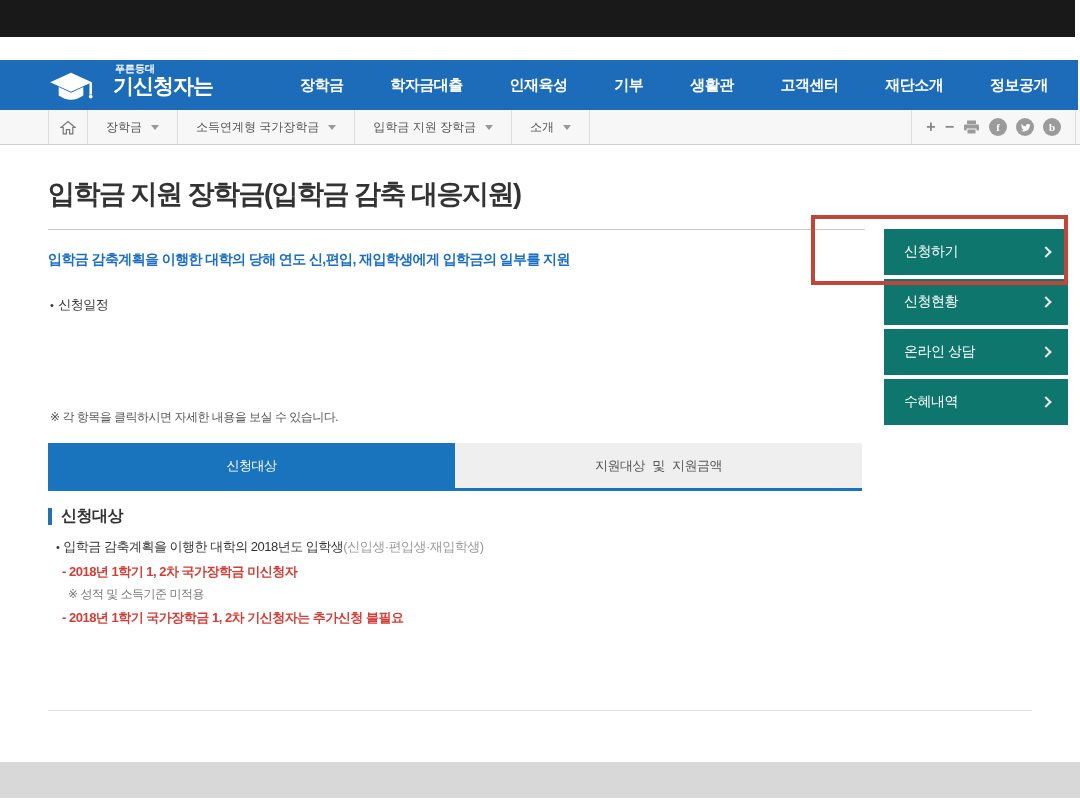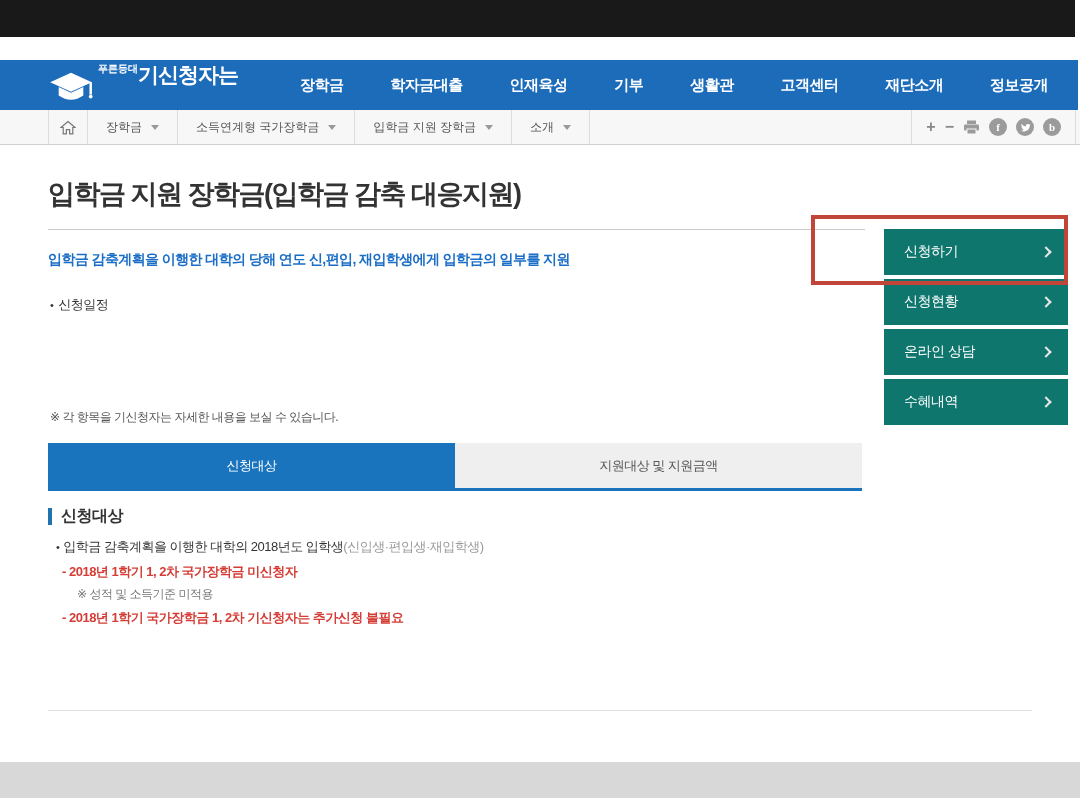--- a/index.html
+++ b/index.html
@@ -7,21 +7,21 @@
   body { font-family:"Liberation Sans","DejaVu Sans",sans-serif; background:#fff; position:relative; overflow:hidden; }
   .screen { position:absolute; inset:0; width:1080px; height:810px; background:#fff; }
 
   
   .topbar { position:absolute; left:0; top:0; width:1075px; height:37px; background:#191919; }
 
   
   .navbar { position:absolute; left:0; top:60px; width:1078px; height:50px; background:#1d6cba; }
   .brand { position:absolute; left:48px; top:4px; display:flex; align-items:flex-start; color:#fff; }
   .brand-cap { margin-top:6px; }
-  .brand-text { margin-left:2px; display:flex; flex-direction:row; line-height:1.05; }
+  .brand-text { margin-left:19px; display:flex; flex-direction:column; line-height:1.05; }
   .brand-tagline { font-size:10px; font-weight:bold; letter-spacing:0; margin-left:2px; }
   .brand-name { font-size:21px; font-weight:bold; letter-spacing:-1px; }
   .nav-menu { position:absolute; left:300px; top:0; width:748px; height:50px; display:flex; justify-content:space-between; align-items:center; }
   .nav-item { color:#fff; font-size:15px; font-weight:bold; letter-spacing:-0.5px; cursor:pointer; white-space:nowrap; }
 
   
   .crumbbar { position:absolute; left:0; top:110px; width:1080px; height:35px; background:#f7f7f7; border-bottom:1px solid #d0d0d0; }
   .crumbs { position:absolute; left:48px; top:0; height:34px; display:flex; align-items:stretch; }
   .crumb-home { width:40px; display:flex; align-items:center; justify-content:center; border-left:1px solid #ddd; border-right:1px solid #ddd; cursor:pointer; }
   .crumb { display:flex; align-items:center; gap:9px; padding:0 18px; border-right:1px solid #ddd; font-size:12px; color:#555; cursor:pointer; white-space:nowrap; }
@@ -34,32 +34,32 @@
   .page-title { position:absolute; left:48px; top:176px; font-size:27px; font-weight:bold; color:#333; letter-spacing:-1.5px; }
   .title-rule { position:absolute; left:48px; top:229px; width:817px; height:1px; background:#c9c9c9; }
   .intro { position:absolute; left:48px; top:251px; font-size:14px; font-weight:bold; color:#1b6ec6; letter-spacing:-0.6px; }
   .schedule { position:absolute; left:50px; top:296px; font-size:13px; color:#333; letter-spacing:-0.5px; }
   .schedule .blt { font-size:11px; margin-right:5px; color:#333; }
   .click-note { position:absolute; left:50px; top:409px; font-size:12px; color:#555; letter-spacing:-0.5px; }
 
   .tabs { position:absolute; left:48px; top:443px; width:814px; height:48px; display:flex; border-bottom:3px solid #1a74bd; }
   .tab { flex:1; display:flex; align-items:center; justify-content:center; font-size:13px; letter-spacing:-0.5px; cursor:pointer; }
   .tab.active { background:#1a74bd; color:#fff; }
-  .tab.inactive { background:#efefef; color:#555; }
+  .tab.inactive { background:#efefef; color:#555;font-family:Liberation Mono, monospace; }
 
   .section-heading { position:absolute; left:48px; top:506px; display:flex; align-items:center; gap:9px; }
   .heading-bar { width:4px; height:17px; background:#2173ae; }
   .heading-text { font-size:16px; font-weight:bold; color:#333; letter-spacing:-0.5px; }
 
   .li-main { position:absolute; left:56px; top:538px; font-size:13px; color:#333; letter-spacing:-0.5px; }
   .li-main .blt { font-size:11px; margin-right:4px; }
   .li-main .strong { font-weight:normal; }
   .li-main .sub { color:#999; }
   .li-red1 { position:absolute; left:62px; top:563px; font-size:13px; font-weight:bold; color:#d43c35; letter-spacing:-0.5px; }
-  .li-gray { position:absolute; left:68px; top:586px; font-size:12px; color:#777; letter-spacing:-0.5px;margin-left:9px; }
+  .li-gray { position:absolute; left:68px; top:586px; font-size:12px; color:#777; letter-spacing:-0.5px; }
   .li-red2 { position:absolute; left:62px; top:609px; font-size:13px; font-weight:bold; color:#d43c35; letter-spacing:-0.5px; }
 
   .bottom-rule { position:absolute; left:48px; top:710px; width:984px; height:1px; background:#e0e0e0; }
 
   
   .quickmenu { position:absolute; left:884px; top:229px; width:184px; }
   .qm-btn { width:184px; height:46px; margin-bottom:4px; background:#0f766e; color:#fff; display:flex; align-items:center; justify-content:space-between; padding:0 16px 0 20px; font-size:14px; letter-spacing:-0.5px; cursor:pointer; }
   .chev { width:8px; height:8px; border-top:2px solid #e8e6e6; border-right:2px solid #e8e6e6; transform:rotate(45deg); margin-right:2px; }
 
   
@@ -152,21 +152,21 @@
 
   <h1 class="page-title">입학금 지원 장학금(입학금 감축 대응지원)</h1>
   <div class="title-rule"></div>
 
   <div class="intro">입학금 감축계획을 이행한 대학의 당해 연도 신,편입, 재입학생에게 입학금의 일부를 지원</div>
 
   <div class="schedule">
     <span class="blt">•</span><span>신청일정</span>
   </div>
 
-  <div class="click-note">※ 각 항목을 기신청자는 자세한 내용을 보실 수 있습니다.</div>
+  <div class="click-note">※ 각 항목을 클릭하시면 자세한 내용을 보실 수 있습니다.</div>
 
   <div class="tabs">
     <div class="tab active">신청대상</div>
     <div class="tab inactive">지원대상 및 지원금액</div>
   </div>
 
   <div class="section-heading">
     <span class="heading-bar"></span>
     <span class="heading-text">신청대상</span>
   </div>

